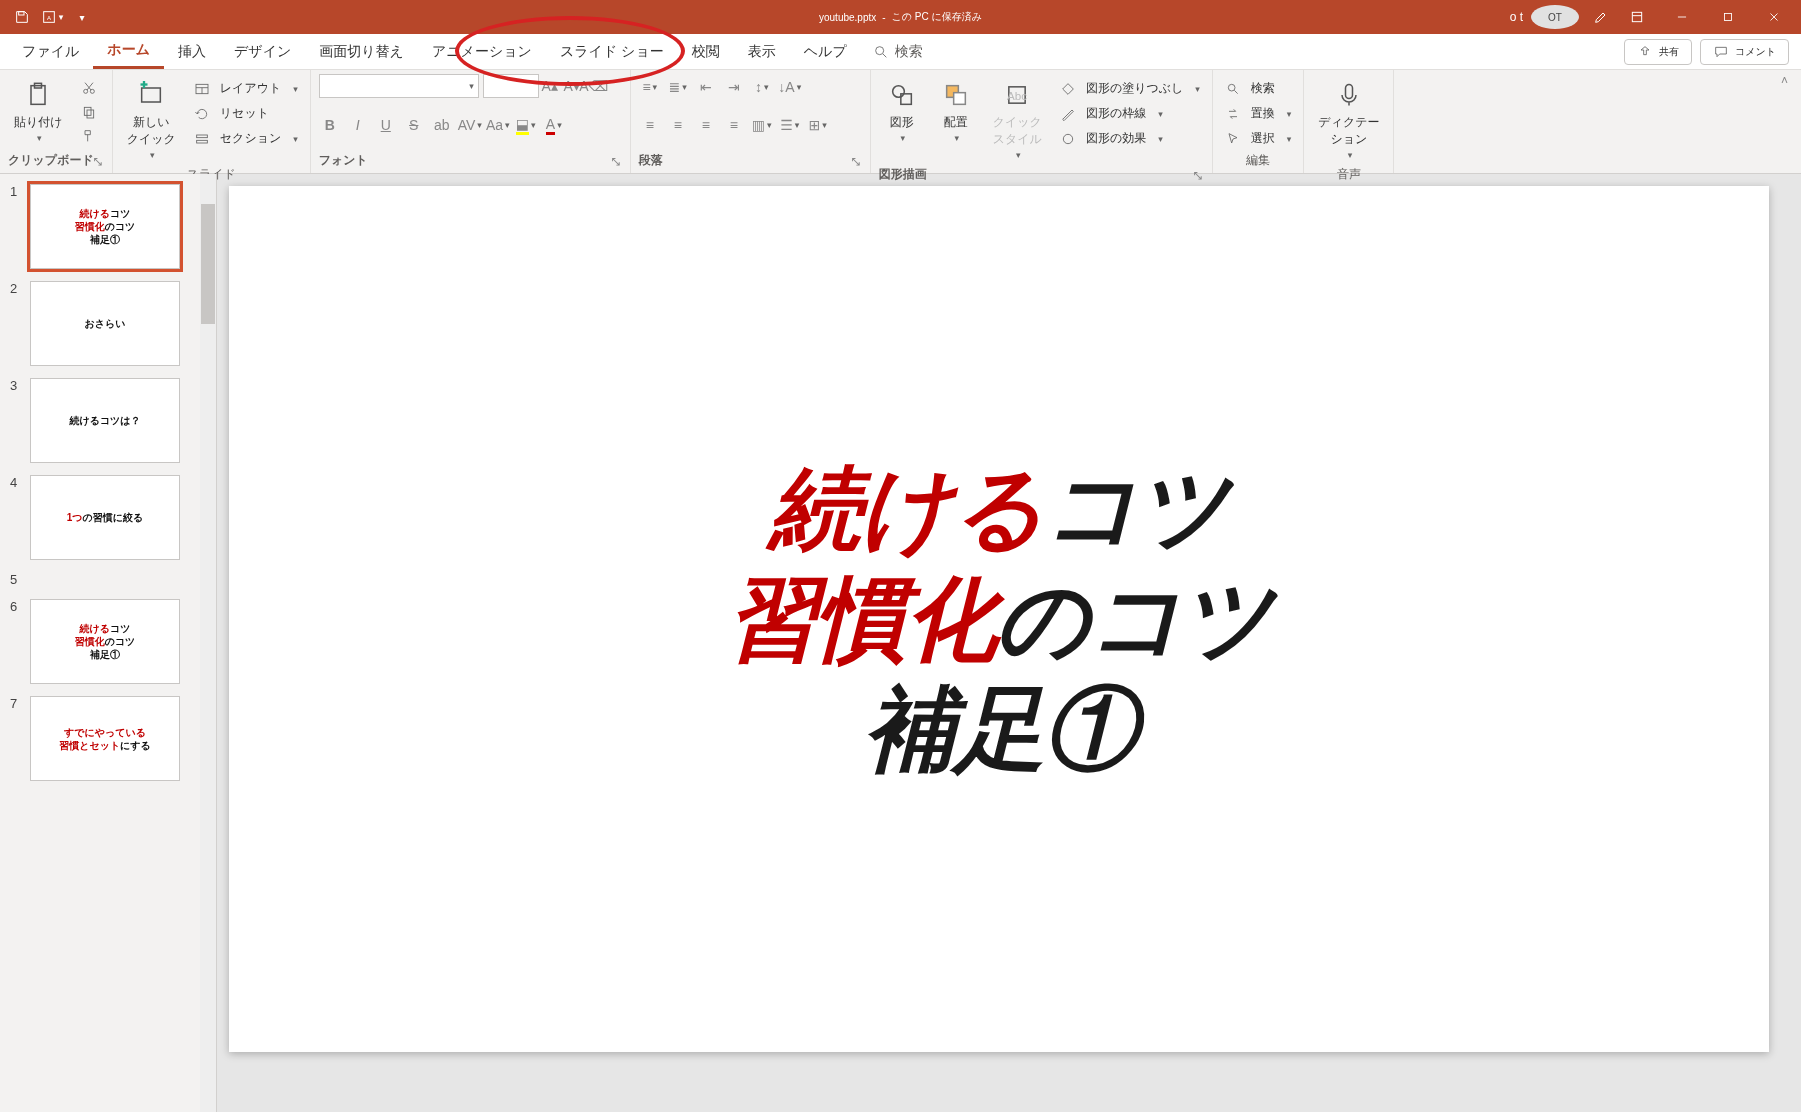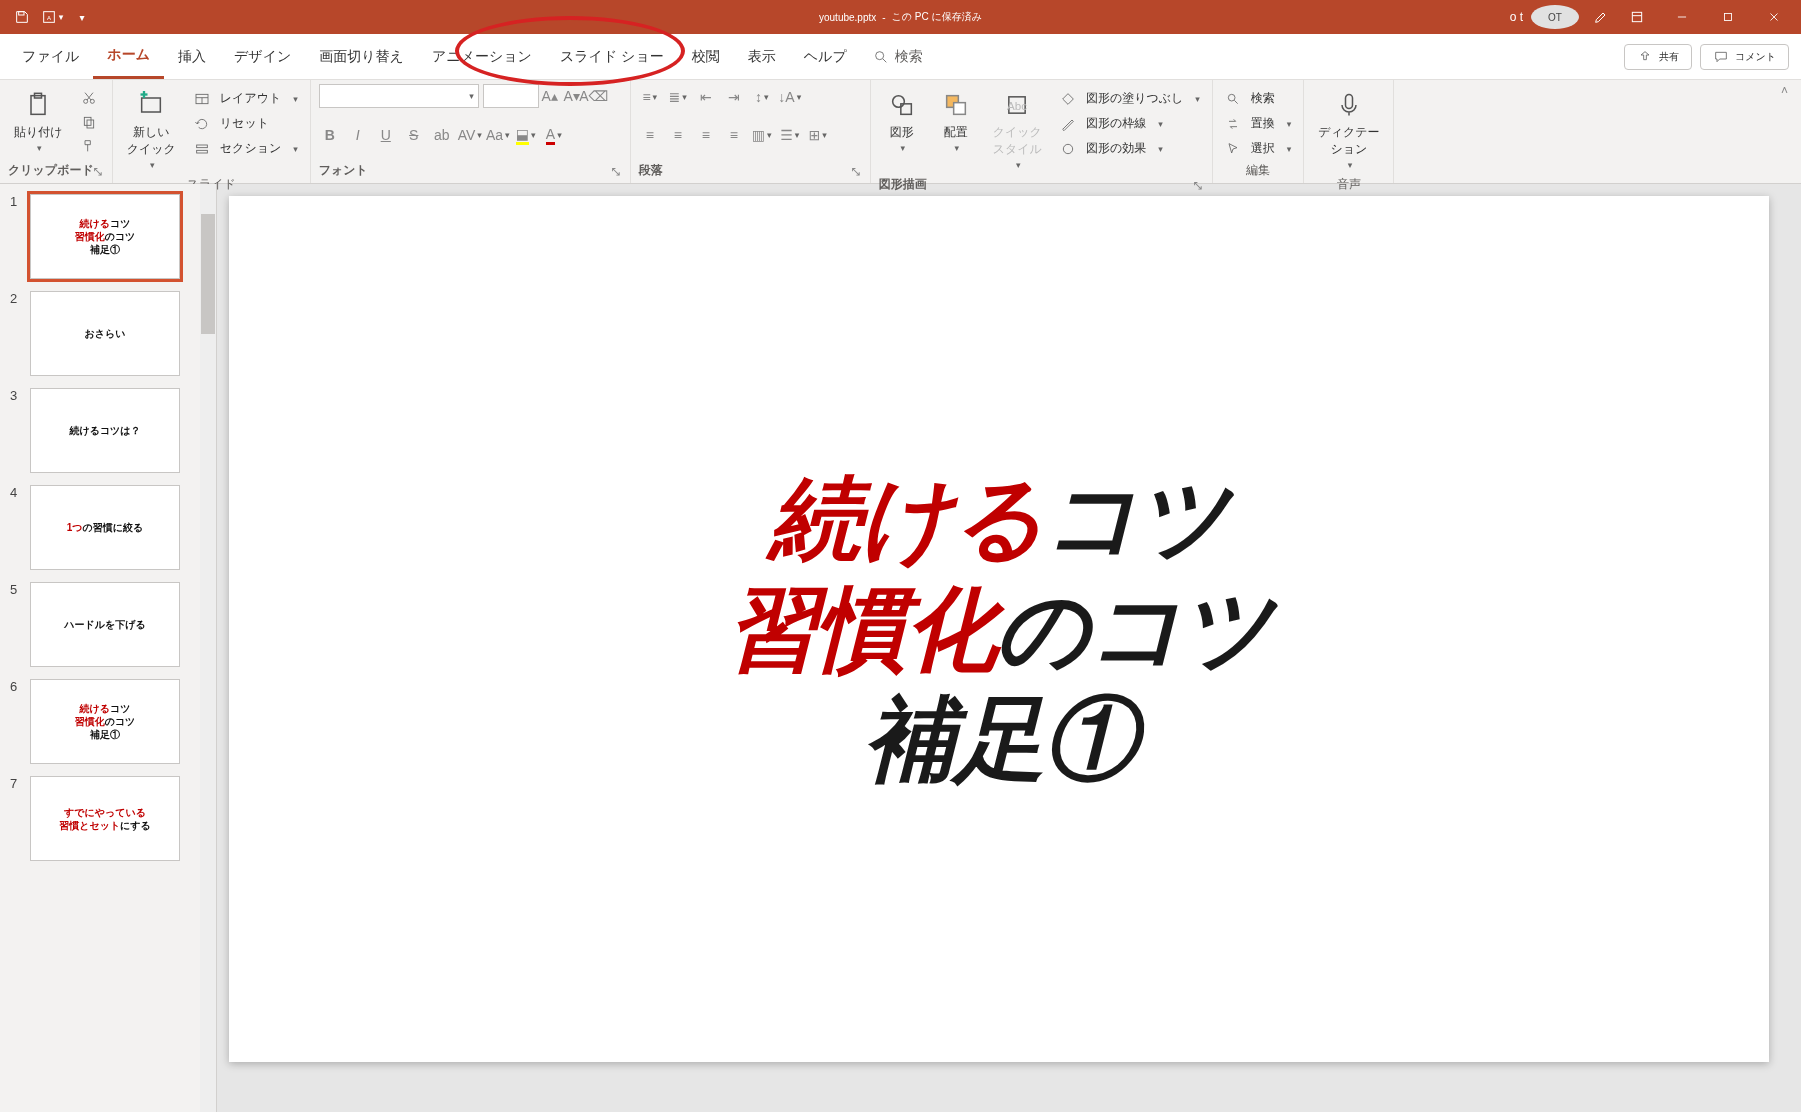--- a/index.html
+++ b/index.html
@@ -9,21 +9,21 @@
 .qat { display: flex; gap: 2px; align-items: center; padding-left: 8px; }
 .qat-btn { width: 28px; height: 28px; display: flex; align-items: center; justify-content: center; color: #fff; }
 .qat-btn svg { width: 16px; height: 16px; fill: none; stroke: #fff; stroke-width: 1.5; }
 .doc-title { position: absolute; left: 50%; transform: translateX(-50%); font-size: 10px; display: flex; gap: 6px; align-items: center; }
 .title-right { margin-left: auto; display: flex; align-items: center; gap: 8px; padding-right: 4px; }
 .user-chip { background: #e1e1e1; color: #444; width: 48px; height: 24px; border-radius: 50%; font-size: 10px; display: flex; align-items: center; justify-content: center; }
 .win-ctrl { display: flex; }
 .win-btn { width: 46px; height: 34px; display: flex; align-items: center; justify-content: center; color:#fff; }
 .win-btn svg { width: 14px; height: 14px; stroke: #fff; stroke-width: 1.5; fill: none; }
 
-.tabs-row { height: 46px; background: #fff; display: flex; align-items: stretch; border-bottom: 1px solid #e1dfdd; padding-left: 8px; position: relative; }
+.tabs-row { height: 36px; background: #fff; display: flex; align-items: stretch; border-bottom: 1px solid #e1dfdd; padding-left: 8px; position: relative; }
 .tab { padding: 0 14px; font-size: 14px; color: #333; display: flex; align-items: center; cursor: pointer; }
 .tab.active { color: #b7472a; font-weight: 600; border-bottom: 3px solid #b7472a; }
 .tabs-right { margin-left: auto; display: flex; gap: 8px; align-items: center; padding-right: 12px; }
 .pill { border: 1px solid #c8c6c4; border-radius: 4px; padding: 4px 12px; font-size: 10px; display: flex; align-items: center; gap: 6px; color: #333; }
 .search-wrap { display: flex; align-items: center; gap: 6px; color: #605e5c; font-size: 14px; padding: 0 12px; }
 
 .ribbon { background: #f3f2f1; border-bottom: 1px solid #d2d0ce; display: flex; align-items: stretch; height: 104px; position: relative; }
 .group { border-right: 1px solid #e1dfdd; padding: 4px 8px 0 8px; display: flex; flex-direction: column; justify-content: space-between; }
 .group-body { display: flex; align-items: flex-start; gap: 8px; flex: 1; }
 .group-label { font-size: 12px; color: #605e5c; text-align: center; padding: 2px 0 4px; }
@@ -452,23 +452,20 @@
           </div>
         </div>
         <div class="thumb-row">
           <div class="thumb-num">4</div>
           <div class="thumb">
             <div><span class="r">1つ</span><span class="">の習慣に絞る</span></div>
           </div>
         </div>
         <div class="thumb-row">
           <div class="thumb-num">5</div>
-          <div class="thumb">
-            <div>ハードルを下げる</div>
-          </div>
         </div>
         <div class="thumb-row">
           <div class="thumb-num">6</div>
           <div class="thumb">
             <div><span class="r">続ける</span><span class="">コツ</span></div>
             <div><span class="r">習慣化</span><span class="">のコツ</span></div>
             <div><span class="">補足①</span></div>
           </div>
         </div>
         <div class="thumb-row">

